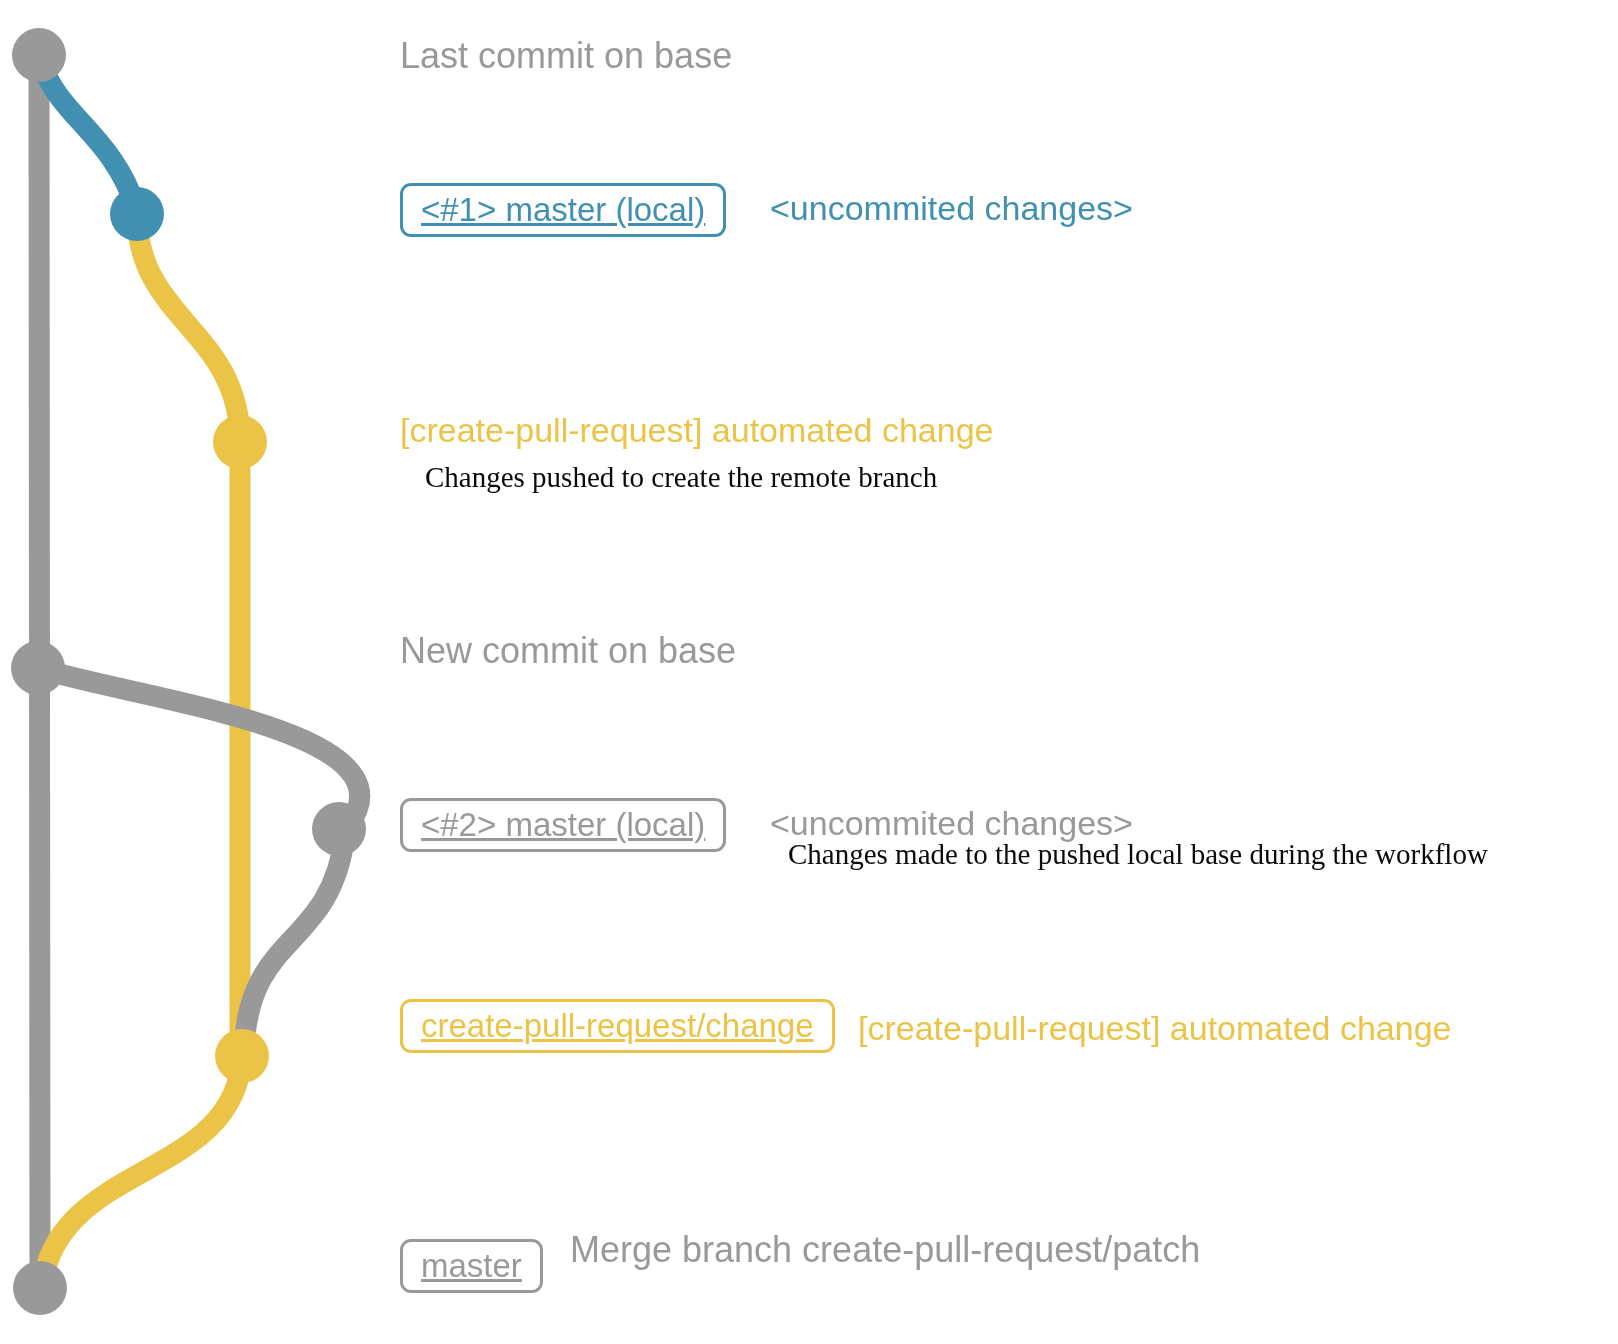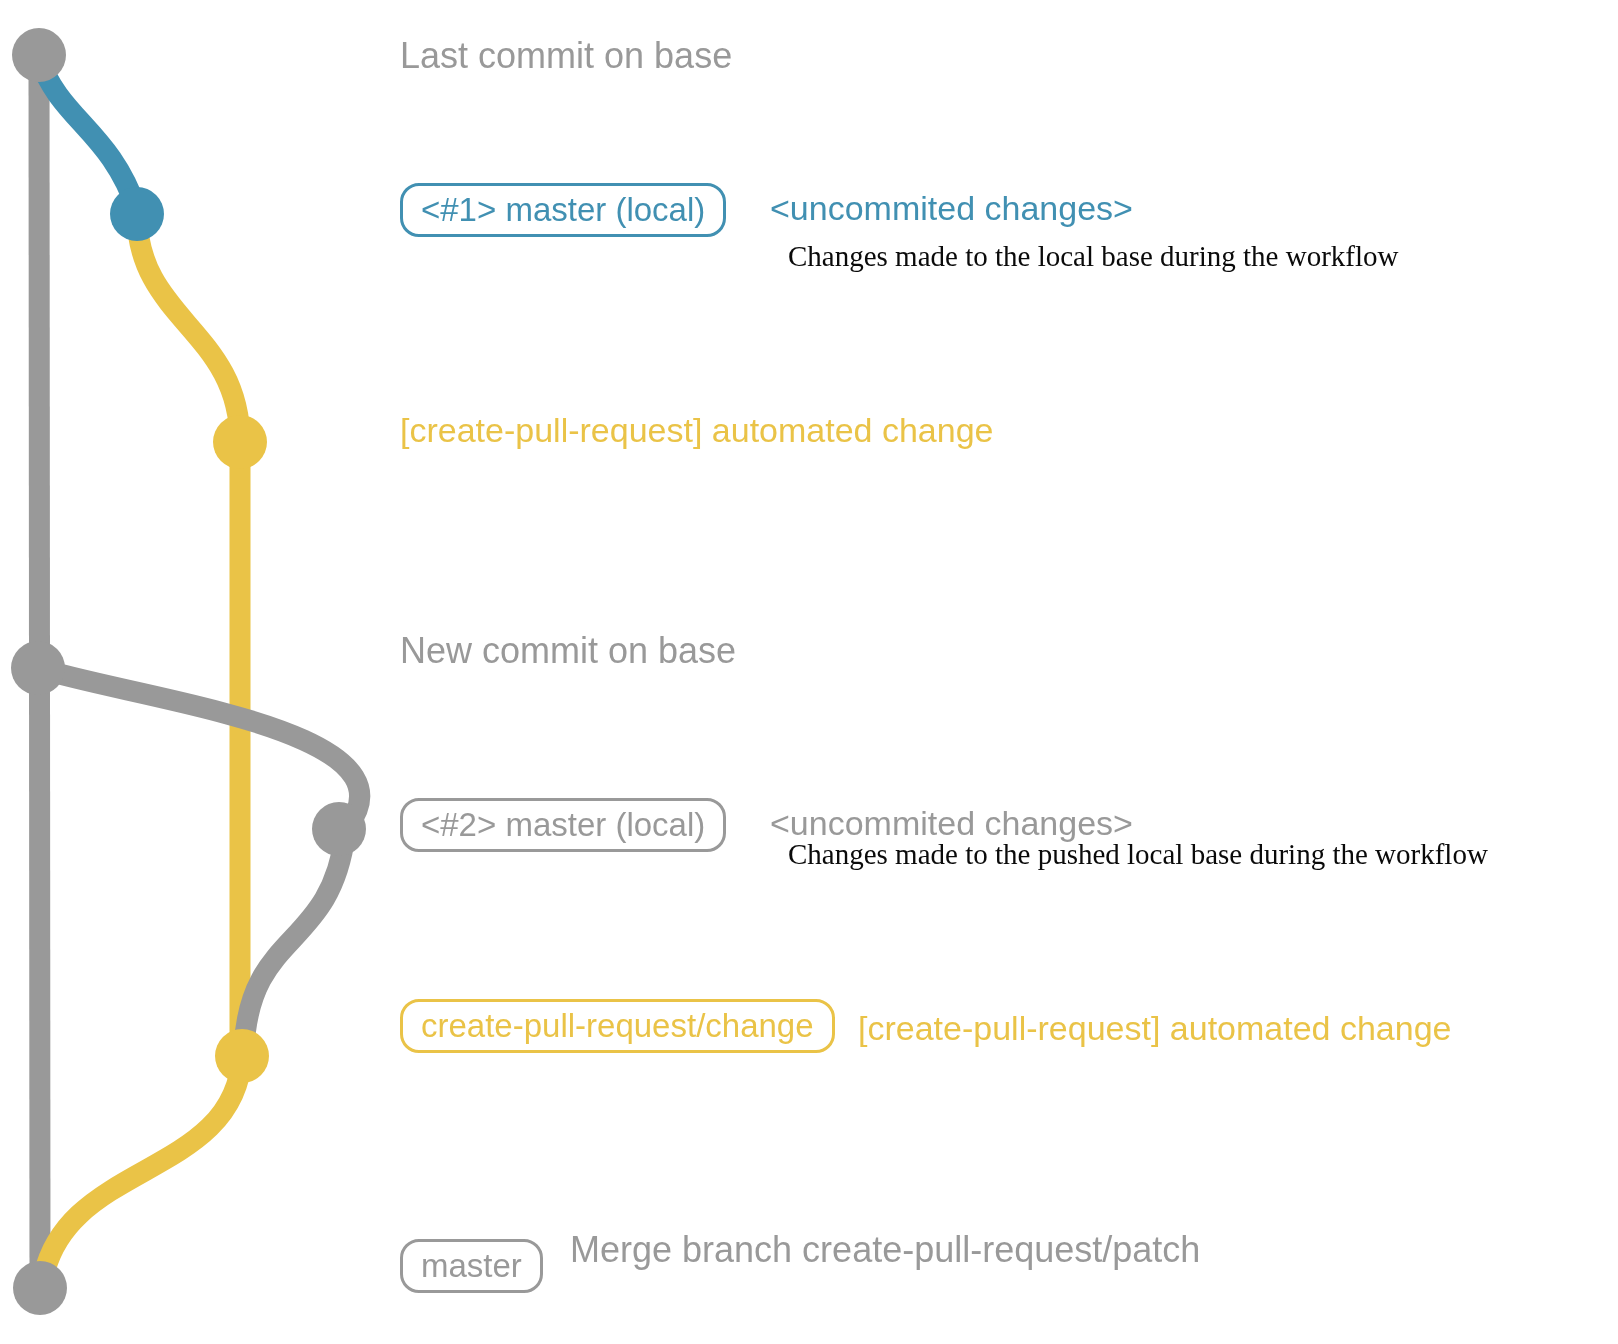--- a/index.html
+++ b/index.html
@@ -6,22 +6,22 @@
     --gray:#999999; --blue:#4190B2; --yellow:#EAC347; --ink:#0a0a0a; --bg:#ffffff;
   }
   html,body{margin:0;padding:0;background:var(--bg);}
   .canvas{position:relative;width:1618px;height:1344px;background:var(--bg);overflow:hidden;
           font-family:"Liberation Sans",sans-serif;}
   .graph-svg{position:absolute;left:0;top:0;}
   .lbl{position:absolute;white-space:nowrap;line-height:1.05;text-align:right;}
   .heading{font-size:36px;color:var(--gray);}
   .title{font-size:34px;}
   .desc{font-family:"Liberation Serif",serif;font-size:29px;color:var(--ink);}
-  .badge{position:absolute;white-space:nowrap;border:3px solid;border-radius:19px;
-         padding:6px 18px;font-size:33px;line-height:1.1;background:var(--bg);}
+  .badge{position:absolute;white-space:nowrap;border:3px solid;border-radius:11px;
+         padding:6px 18px;font-size:33px;line-height:1.1;background:var(--bg);text-decoration:underline;}
   .c-gray{color:var(--gray);border-color:var(--gray);margin-top:19px;}
   .c-blue{color:var(--blue);border-color:var(--blue);}
   .c-yellow{color:var(--yellow);border-color:var(--yellow);}
   .stroke-gray{stroke:var(--gray);}
   .stroke-blue{stroke:var(--blue);}
   .stroke-yellow{stroke:var(--yellow);}
   .fill-gray{fill:var(--gray);}
   .fill-blue{fill:var(--blue);}
   .fill-yellow{fill:var(--yellow);}
   .branch{fill:none;stroke-width:21;}
@@ -50,23 +50,23 @@
     <circle class="fill-gray" cx="38" cy="668" r="27"></circle>
     <circle class="fill-gray" cx="339" cy="829" r="27"></circle>
     <circle class="fill-yellow" cx="242" cy="1056" r="27"></circle>
     <circle class="fill-gray" cx="40" cy="1288" r="27"></circle>
   </svg>
 
   <div class="lbl heading" style="left:400px;top:37px">Last commit on base</div>
 
   <div class="badge c-blue" style="left:400px;top:183px">&lt;#1&gt; master (local)</div>
   <div class="lbl title c-blue" style="left:770px;top:191px">&lt;uncommited changes&gt;</div>
-  <div class="lbl desc" style="left:788px;top:241px">Changes made to the local base during the workflow</div>
 
   <div class="lbl title c-yellow" style="left:400px;top:413px">[create-pull-request] automated change</div>
+  <div class="lbl desc" style="left:425px;top:462px">Changes pushed to create the remote branch</div>
 
   <div class="lbl heading" style="left:400px;top:632px">New commit on base</div>
 
   <div class="badge c-gray" style="left:400px;top:779px">&lt;#2&gt; master (local)</div>
   <div class="lbl title c-gray" style="left:770px;top:787px">&lt;uncommited changes&gt;</div>
   <div class="lbl desc" style="left:788px;top:839px">Changes made to the pushed local base during the workflow</div>
 
   <div class="badge c-yellow" style="left:400px;top:999px">create-pull-request/change</div>
   <div class="lbl title c-yellow" style="left:858px;top:1011px">[create-pull-request] automated change</div>
 

